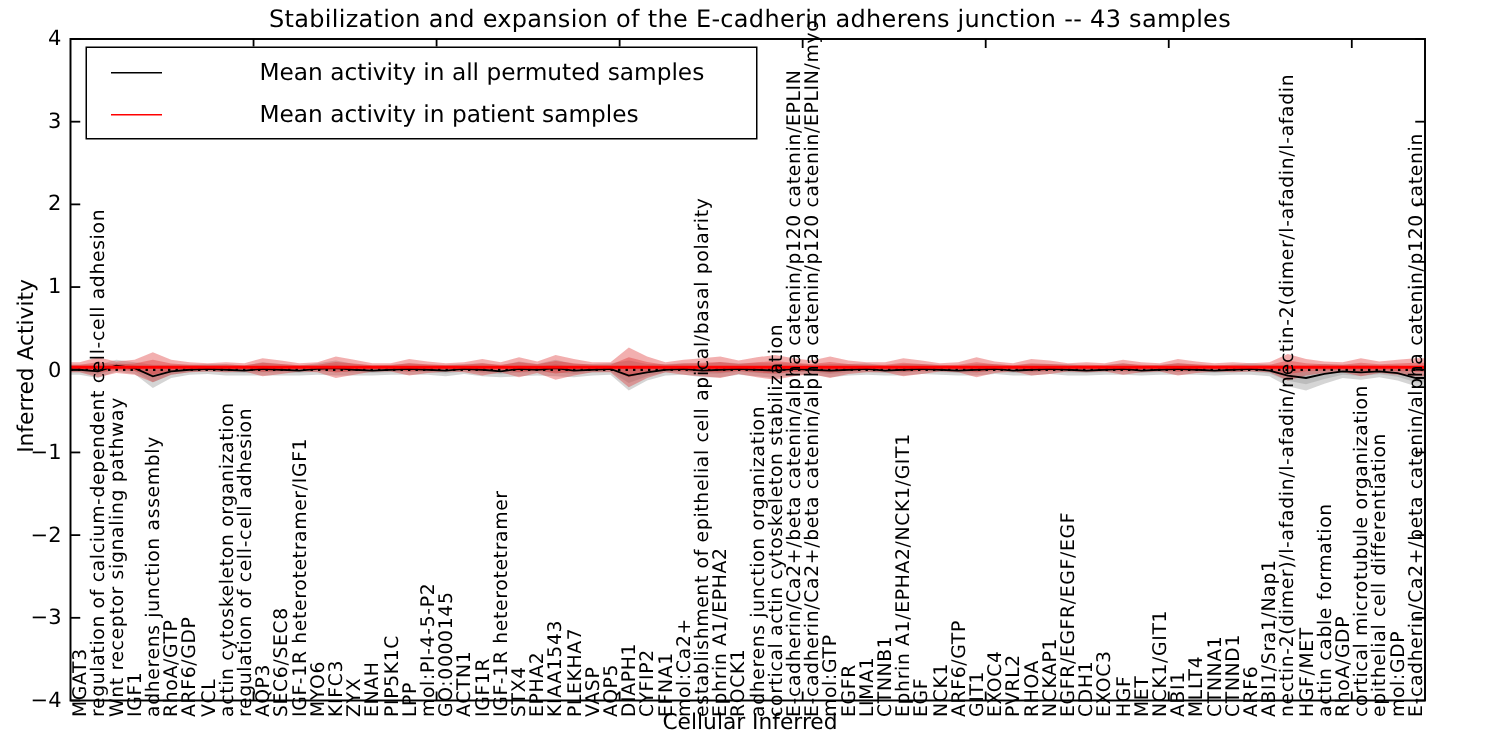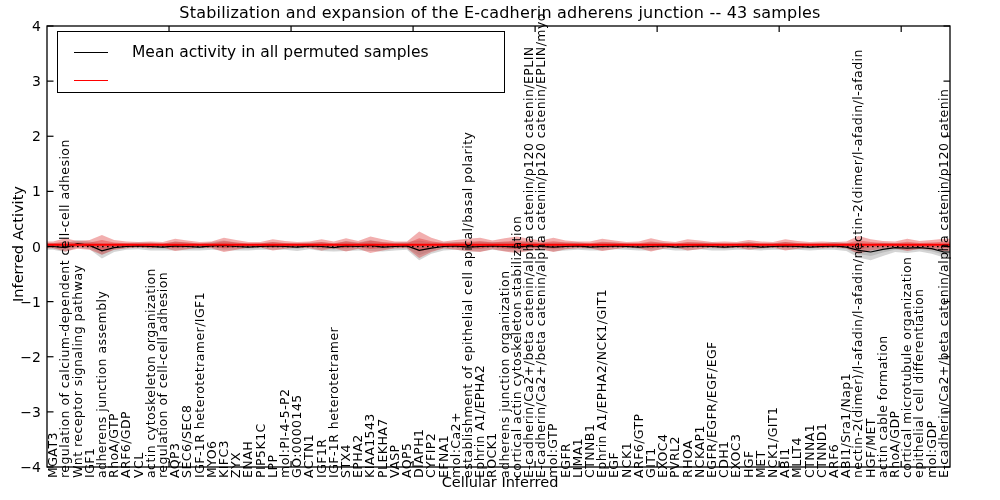--- a/index.html
+++ b/index.html
@@ -11,21 +11,21 @@
        font-size:16px;z-index:4;letter-spacing:0.2px;}
   #ylabel{position:absolute;left:-62px;top:236px;width:160px;text-align:center;
        transform:rotate(-90deg);transform-origin:center center;font-size:14.5px;z-index:4;}
   #xlabel{position:absolute;left:0;top:474px;width:1000px;text-align:center;font-size:14.5px;z-index:1;}
   .ytick{position:absolute;left:0;width:41px;text-align:right;font-size:14px;line-height:18px;z-index:2;}
   .xcat{position:absolute;height:12px;line-height:12px;font-size:12.5px;letter-spacing:0.45px;
        white-space:nowrap;transform-origin:0 100%;transform:rotate(-90deg);z-index:3;}
   #legend{position:absolute;left:57px;top:31px;width:448px;height:62px;border:1.4px solid #000;
        background:#fff;z-index:5;display:flex;flex-direction:column;justify-content:space-around;
        padding:2px 0;box-sizing:border-box;}
-  .leg-row{display:flex;align-items:center;}
+  .leg-row{display:flex;align-items:center;gap:41px;}
   .leg-line{width:34px;height:0;border-top-style:solid;border-top-width:1.6px;margin-left:16px;flex:none;}
   .leg-label{margin-left:24px;font-size:15.5px;}
 </style>
 </head>
 <body>
 
 <div id="figure">
   <div id="chart-title">Stabilization and expansion of the E-cadherin adherens junction -- 43 samples</div>
   <div id="ylabel">Inferred Activity</div>
   <div id="xlabel">Cellular Inferred</div>
@@ -161,15 +161,16 @@
       <div class="xcat" style="left: 949.899px; top: 466px;">E-cadherin/Ca2+/beta catenin/alpha catenin/p120 catenin</div>
     </div>
 
   <div id="legend">
     <div class="leg-row">
       <span class="leg-line" id="leg-line-0" style="border-top-color: rgb(0, 0, 0);"></span>
       <span class="leg-label">Mean activity in all permuted samples</span>
     </div>
     <div class="leg-row">
       <span class="leg-line" id="leg-line-1" style="border-top-color: rgb(255, 0, 0);"></span>
+      <span class="leg-label">Mean activity in patient samples</span>
     </div>
   </div>
 </div>
 
 </body></html>

